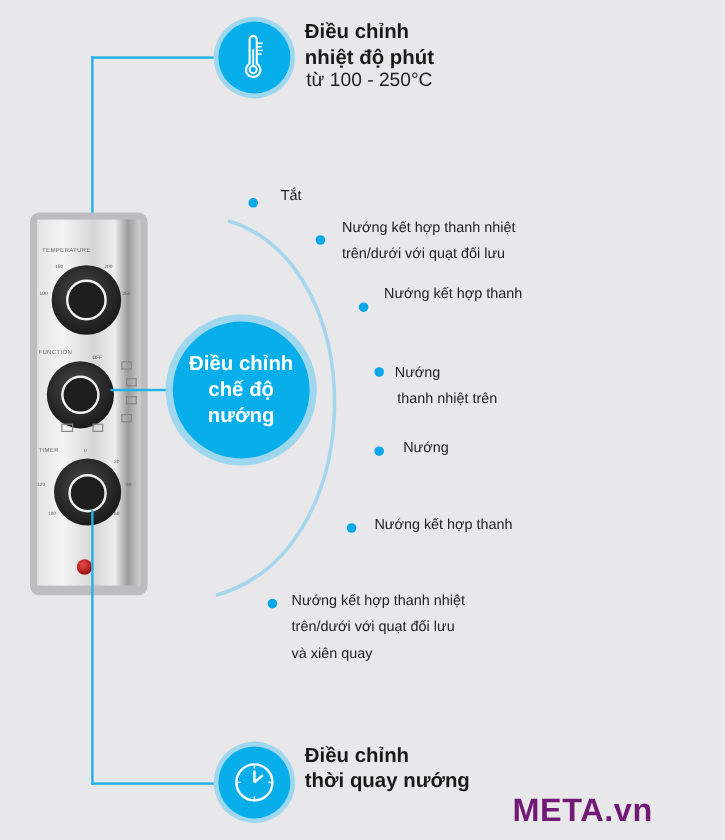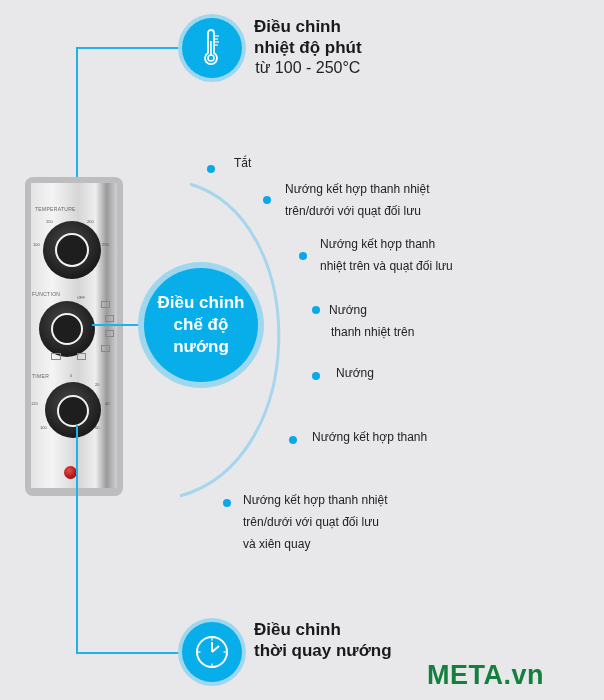--- a/index.html
+++ b/index.html
@@ -12,21 +12,21 @@
   .panel{position:absolute;left:25px;top:177px;width:98px;height:319px;border-radius:8px;background:#bdbdbf;}
   .panel-inner{position:absolute;left:6px;top:6px;right:6px;bottom:8px;background:linear-gradient(90deg,#e4e4e4 0%,#f4f4f4 25%,#d6d6d6 55%,#eeeeee 75%,#9a9a9a 88%,#d0d0d0 100%);}
   .knob{position:absolute;border-radius:50%;background:radial-gradient(circle at 45% 40%,#4a4a4a,#1c1c1c 70%,#0a0a0a);}
   .knob-ring{position:absolute;border-radius:50%;border:2px solid #f2f2f2;background:#1e1e1e;}
   .panel-label{position:absolute;font-size:5px;color:#666;letter-spacing:0.3px;}
   .tick{position:absolute;font-size:4px;color:#555;}
   .center-circle{position:absolute;left:144px;top:268px;width:114px;height:114px;border-radius:50%;background:#07aeea;box-shadow:0 0 0 6px #9fd7ef;display:flex;align-items:center;justify-content:center;text-align:center;}
   .center-text{color:#fff;font-weight:bold;font-size:17px;line-height:22px;}
   .mode{position:absolute;font-size:12px;line-height:22px;color:#222;}
   .dot{position:absolute;width:8px;height:8px;border-radius:50%;background:#0aa8e8;}
-  .watermark{position:absolute;left:427px;top:660px;font-weight:bold;font-size:27px;color:#15803d;letter-spacing:0.5px;}
+  .watermark{position:absolute;left:427px;top:660px;font-weight:bold;font-size:27px;color:#701a75;letter-spacing:0.5px;}
 </style>
 </head>
 <body>
 
 <div class="line-v" style="left:76px;top:47px;width:2px;height:185px;"></div>
 <div class="line-h" style="left:76px;top:47px;width:110px;height:2px;"></div>
 
 <div class="panel">
   <div class="panel-inner"></div>
 
@@ -106,21 +106,20 @@
 
 <div class="dot" style="left:263px;top:196px;"></div>
 <div class="mode" style="left:285px;top:178px;">
   <div>Nướng kết hợp thanh nhiệt</div>
   <div>trên/dưới với quạt đối lưu</div>
 </div>
 
 <div class="dot" style="left:299px;top:252px;"></div>
 <div class="mode" style="left:320px;top:233px;">
   <div>Nướng kết hợp thanh</div>
-  <div>nhiệt trên và quạt đối lưu</div>
 </div>
 
 <div class="dot" style="left:312px;top:306px;"></div>
 <div class="mode" style="left:329px;top:299px;">
   <div>Nướng</div>
   <div style="margin-left:2px;">thanh nhiệt trên</div>
 </div>
 
 <div class="dot" style="left:312px;top:372px;"></div>
 <div class="mode" style="left:336px;top:362px;">

